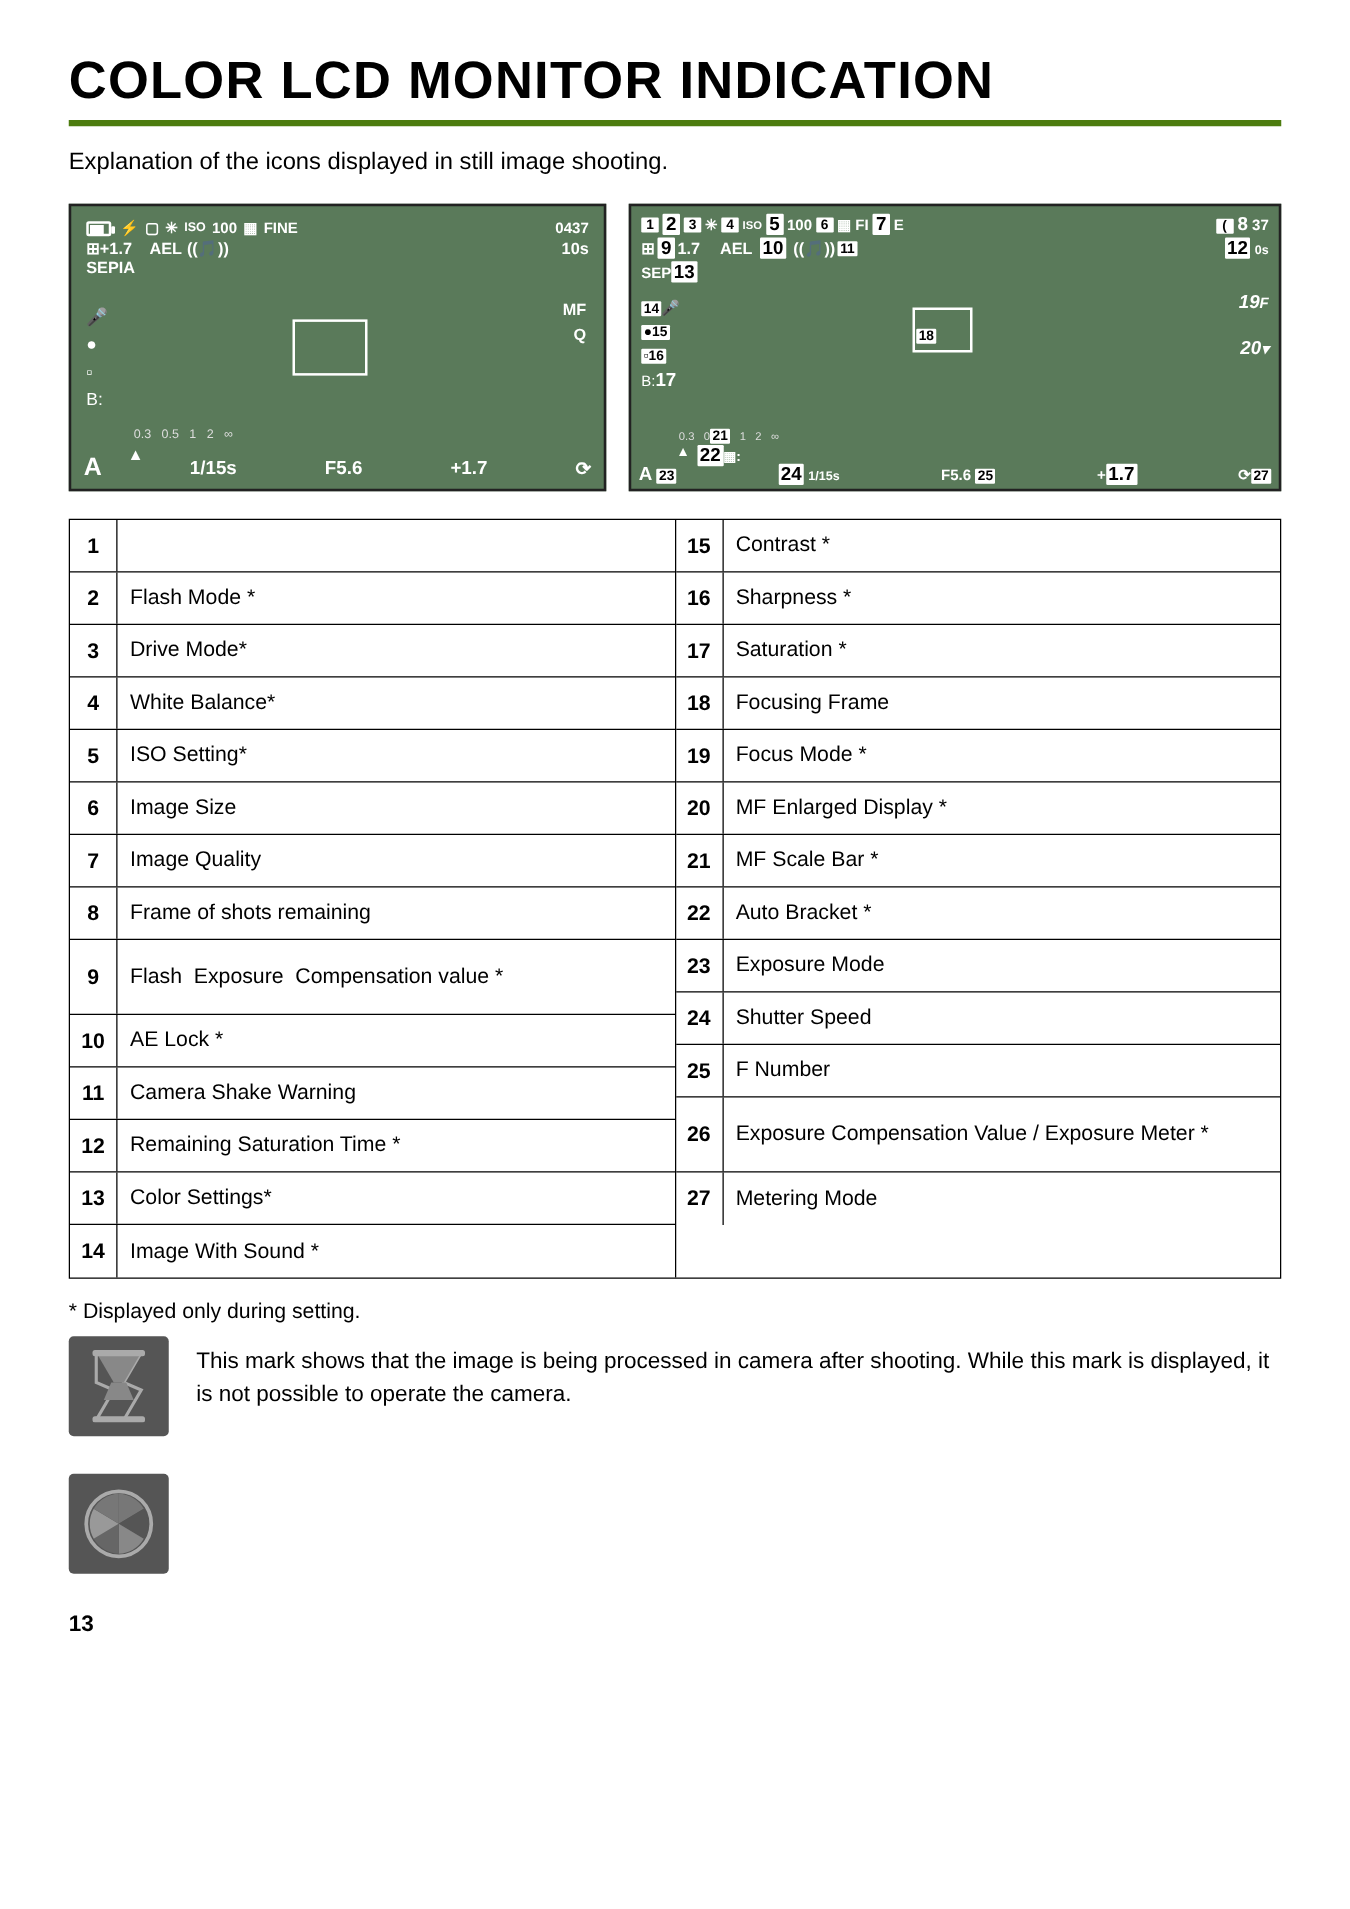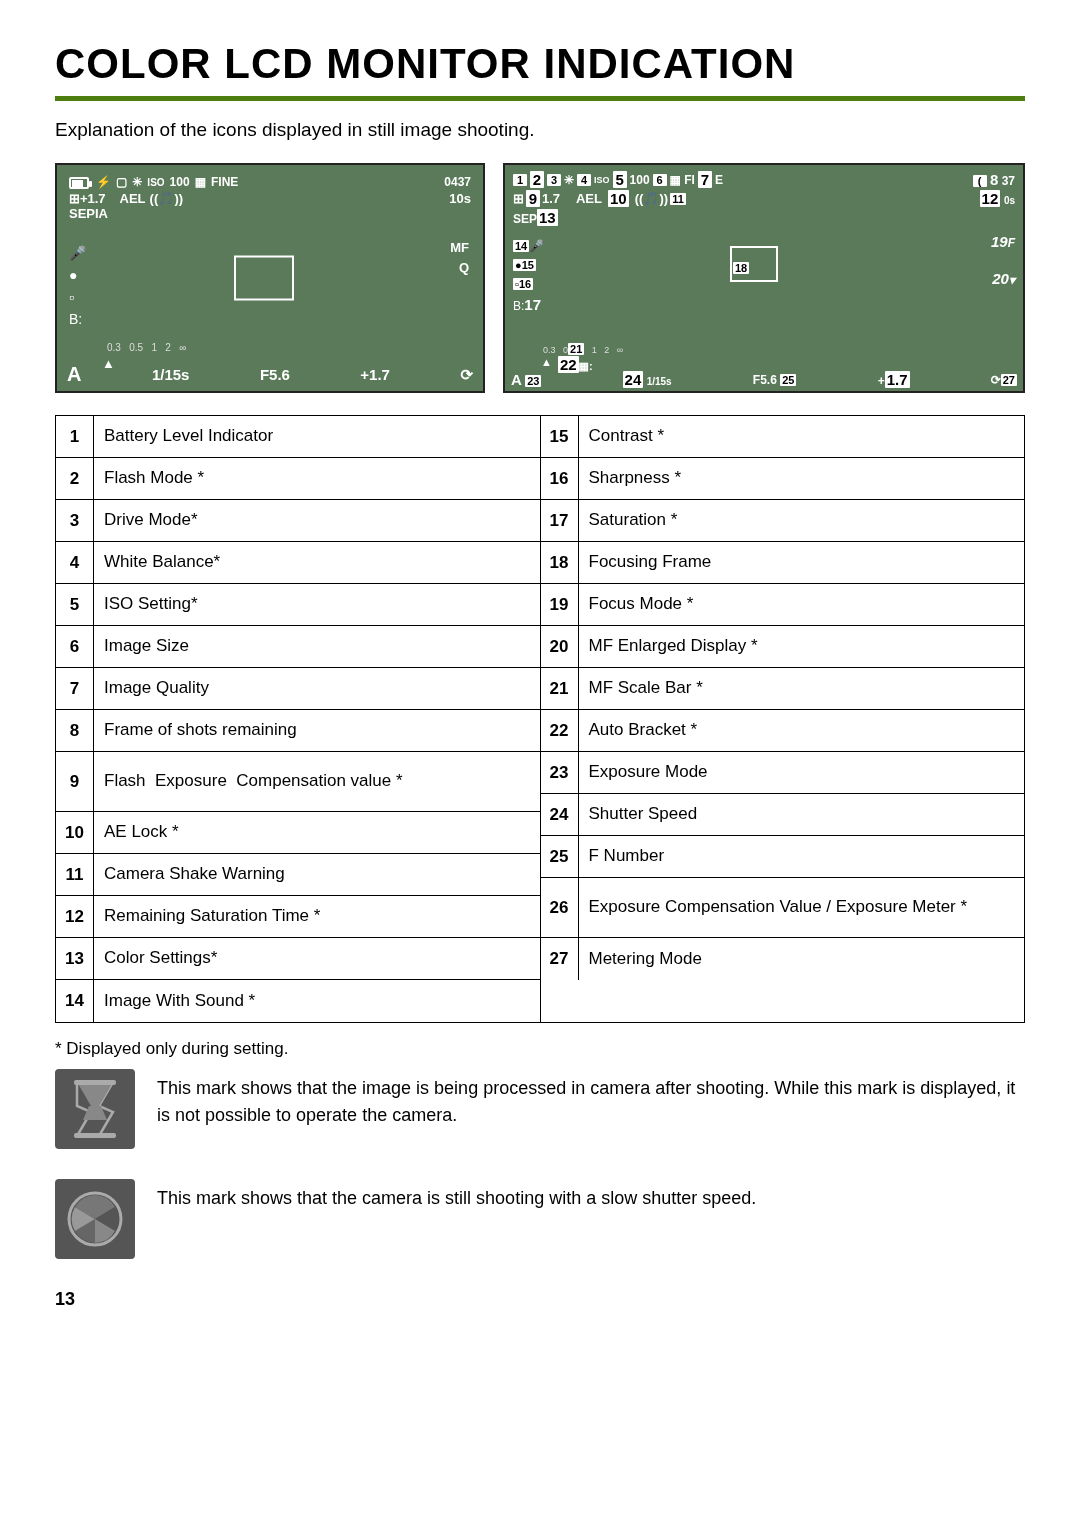--- a/index.html
+++ b/index.html
@@ -486,21 +486,20 @@
       <span>⟳<span class="ann-num">27</span></span>
     </div>
   </div>
 </div>
 
 <div class="indicator-table">
 
   <div class="table-col">
     <div class="table-row">
       <div class="table-num">1</div>
-      <div class="table-desc">Battery Level Indicator</div>
     </div>
     <div class="table-row">
       <div class="table-num">2</div>
       <div class="table-desc">Flash Mode *</div>
     </div>
     <div class="table-row">
       <div class="table-num">3</div>
       <div class="table-desc">Drive Mode*</div>
     </div>
     <div class="table-row">
@@ -625,16 +624,15 @@
     <svg width="60" height="60" viewBox="0 0 60 60">
       <circle cx="30" cy="30" r="26" fill="none" stroke="#aaa" stroke-width="3"></circle>
       <path d="M30 30 L30 6 A24 24 0 0 1 50 18 Z" fill="#777"></path>
       <path d="M30 30 L50 18 A24 24 0 0 1 50 42 Z" fill="#555"></path>
       <path d="M30 30 L50 42 A24 24 0 0 1 30 54 Z" fill="#888"></path>
       <path d="M30 30 L30 54 A24 24 0 0 1 10 42 Z" fill="#666"></path>
       <path d="M30 30 L10 42 A24 24 0 0 1 10 18 Z" fill="#999"></path>
       <path d="M30 30 L10 18 A24 24 0 0 1 30 6 Z" fill="#777"></path>
     </svg>
   </div>
-  <div class="icon-note-text">This mark shows that the camera is still shooting with a slow shutter speed.</div>
 </div>
 
 <p class="page-num">13</p>
 
 </body></html>

